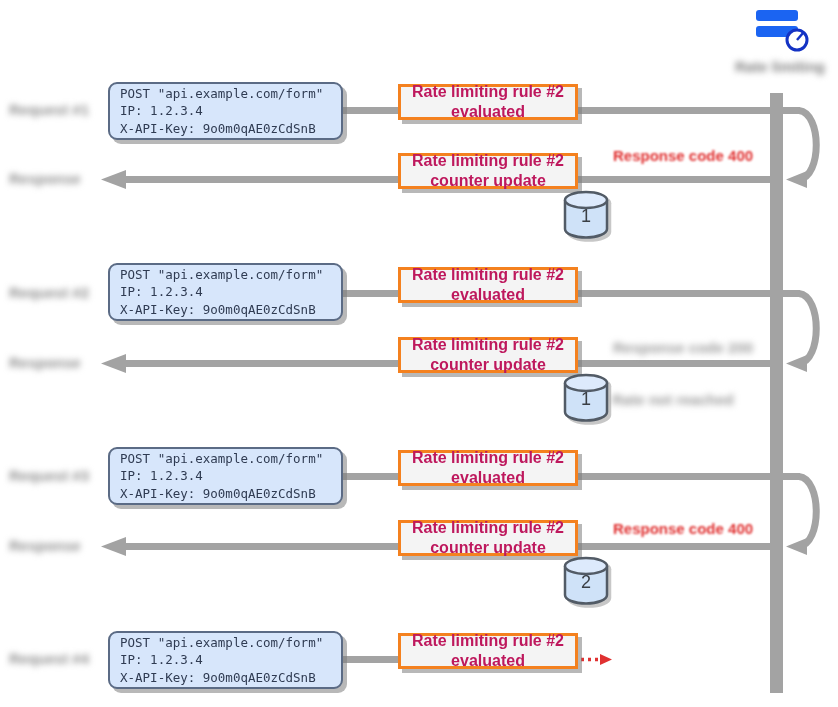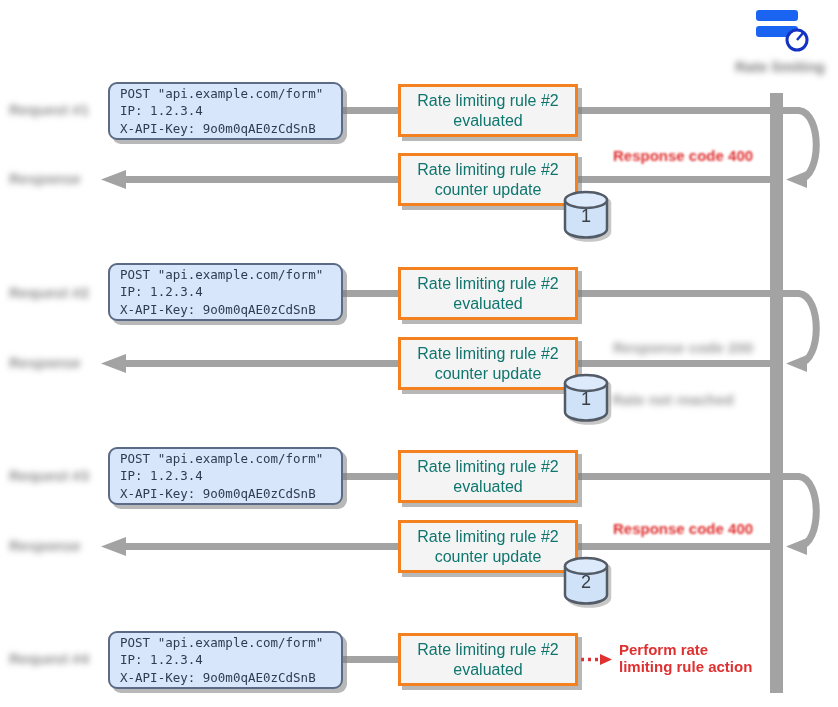--- a/index.html
+++ b/index.html
@@ -11,26 +11,26 @@
   .req-box{
     position:absolute;left:108px;width:235px;height:58px;z-index:2;
     background:#d7e6fb;border:2px solid #5b6b85;border-radius:9px;
     box-shadow:4px 4px 0 rgba(125,125,125,0.55);
     font-family:"DejaVu Sans Mono","Liberation Mono",monospace;
     font-size:12.5px;color:#2f3b52;line-height:1.4;
     padding:5px 10px;box-sizing:border-box;
     display:flex;flex-direction:column;justify-content:center;
   }
   .rule-box{
-    position:absolute;left:398px;width:180px;height:53px;z-index:2;
+    position:absolute;left:398px;width:180px;height:36px;z-index:2;
     background:#f4f4f4;border:3px solid #f4811f;
     box-shadow:4px 4px 0 rgba(125,125,125,0.55);
-    color:#0f766e;font-size:16px;line-height:1.22;text-align:center;
+    color:#be185d;font-size:16px;line-height:1.22;text-align:center;
     display:flex;align-items:center;justify-content:center;
-    padding:2px 4px;box-sizing:border-box;
+    padding:2px 4px;box-sizing:border-box;font-weight:bold;
   }
   .left-label{
     position:absolute;left:9px;width:90px;z-index:2;
     color:#8f8f8f;font-size:15px;font-weight:bold;
     filter:blur(3px);white-space:nowrap;
   }
   .annotation{position:absolute;z-index:2;font-size:15px;font-weight:bold;white-space:nowrap;}
   .ann-red{color:#e03131;filter:blur(1.1px);}
   .ann-red-sharp{color:#e03131;filter:blur(0.5px);line-height:1.15;}
   .ann-gray{color:#9a9a9a;filter:blur(3px);}
@@ -141,18 +141,14 @@
     <div class="cyl-num">2</div>
   </div>
 
   <div class="left-label" style="top:650px;">Request #4</div>
   <div class="req-box" style="top:631px;">
     <span>POST "api.example.com/form"</span>
     <span>IP: 1.2.3.4</span>
     <span>X-API-Key: 9o0m0qAE0zCdSnB</span>
   </div>
   <div class="rule-box" style="top:633px;">Rate limiting rule #2 evaluated</div>
-  <div class="annotation ann-red-sharp" style="left:619px;top:641px;">
-    <div>Perform rate</div>
-    <div>limiting rule action</div>
-  </div>
 
 </div>
 
 </body></html>

